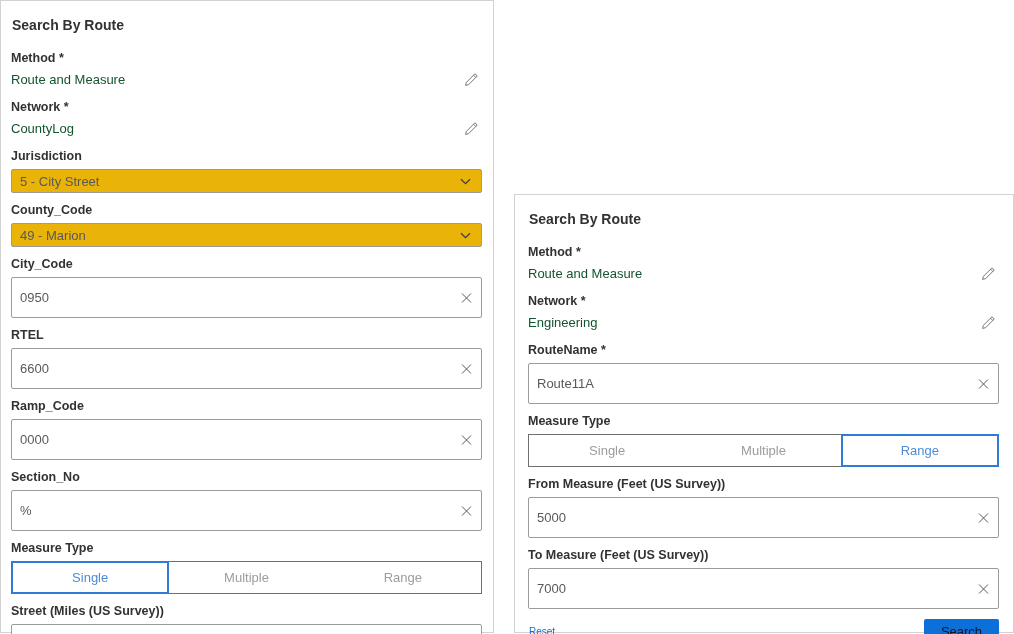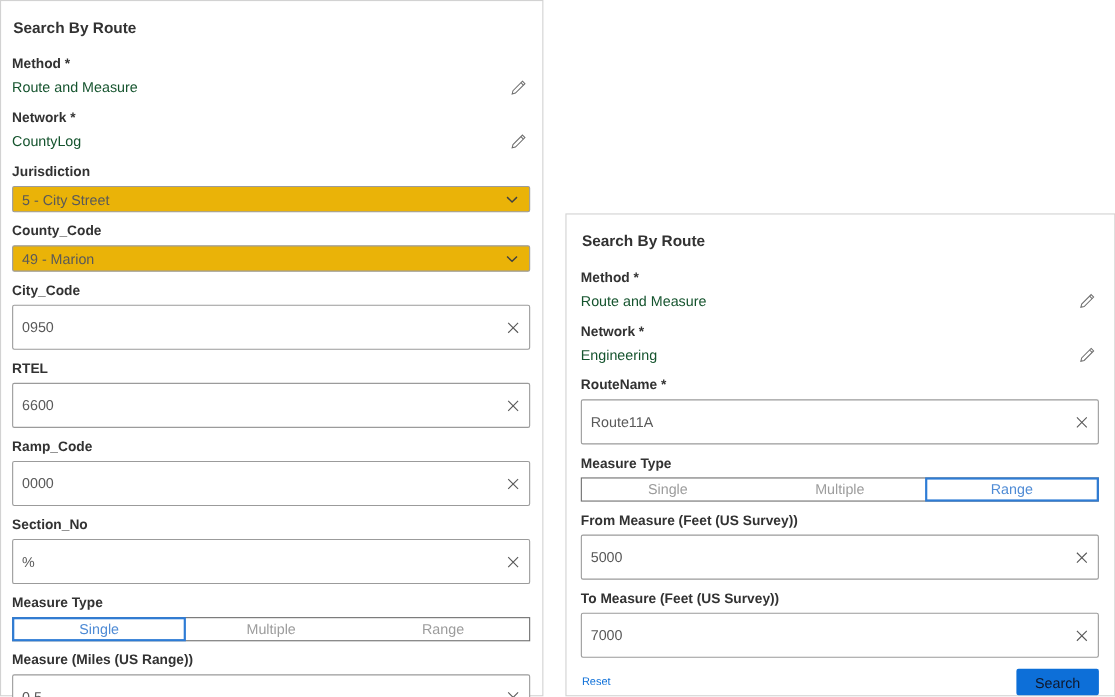--- a/index.html
+++ b/index.html
@@ -53,21 +53,21 @@
   }
   .select {
     height: 24px; width: 100%;
     border: 1px solid #9b9b9b; border-radius: 2px;
     display: flex; align-items: center; justify-content: space-between;
     padding: 0 10px 0 8px;
     font-size: 13px; color: #595959; background: #eab308; cursor: pointer;
   }
 
   .segmented {
-    display: flex; height: 22px;
+    display: flex; height: 33px;
     border: 1px solid #6f6f6f;
   }
   .seg {
     position: relative; flex: 1;
     border: none; background: transparent; padding: 0;
     font-family: inherit; font-size: 13px; color: #9c9c9c;
     line-height: 20px; cursor: pointer;
   }
   .seg.selected { color: var(--segment-selected-text, #4f8bd5); }
   .seg.selected::after {
@@ -194,21 +194,21 @@
     <div class="field">
       <div class="field-label">Measure Type</div>
       <div class="segmented">
         <button class="seg selected">Single</button>
         <button class="seg">Multiple</button>
         <button class="seg">Range</button>
       </div>
     </div>
 
     <div class="field">
-      <div class="field-label">Measure (Miles (US Range))</div>
+      <div class="field-label">Street (Miles (US Survey))</div>
       <div class="input-wrap">
         <input class="text-input" value="0.5" style="">
         <button class="clear-btn">
           <svg width="11" height="11" viewBox="0 0 11 11" fill="none" stroke="#595959" stroke-width="1">
               <path d="M1 1 L10 10 M10 1 L1 10"></path>
             </svg>
         </button>
       </div>
     </div>
 

